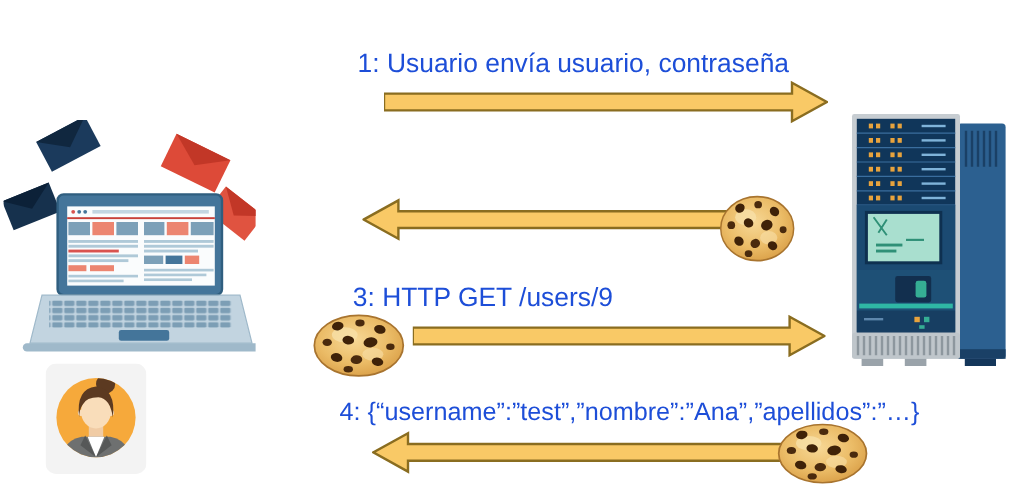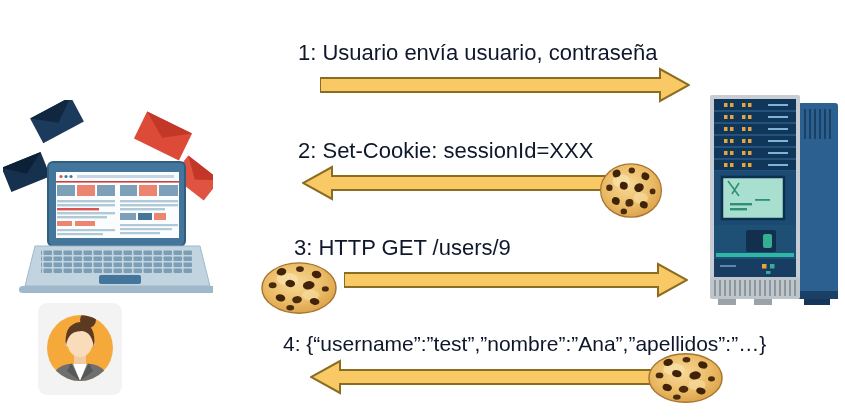--- a/index.html
+++ b/index.html
@@ -7,21 +7,21 @@
     position:relative;
     width:845px;height:419px;
     background:#ffffff;
     overflow:hidden;
     font-family:"Liberation Sans",sans-serif;
   }
   .abs{position:absolute;}
   .msg-label{
     position:absolute;
     font-size:22px;
-    color:#0f172a;           
+    color:#1d4ed8;           
     white-space:nowrap;
     line-height:1.1;
   }
   .msg-label.small{font-size:21px;}
   svg{display:block;}
 </style>
 </head>
 <body>
 
 <div id="canvas">
@@ -244,21 +244,20 @@
     <rect x="10" y="204" width="18" height="6" fill="#9AA3AA"></rect>
     <rect x="46" y="204" width="18" height="6" fill="#9AA3AA"></rect>
     <rect x="96" y="204" width="26" height="6" fill="#14365A"></rect>
   </svg>
 
   <div class="msg-label" style="left:298px;top:41px;">1: Usuario envía usuario, contraseña</div>
   <svg class="abs" style="left:320px;top:67px;" width="370" height="36" viewBox="0 0 370 36">
     <polygon points="0,11 340,11 340,2 369,18 340,34 340,25 0,25" stroke-width="2" stroke-linejoin="miter" fill="#F9C966" stroke="#8A6D20"></polygon>
   </svg>
 
-  <div class="msg-label" style="left:298px;top:139px;">2: Set-Cookie: sessionId=XXX</div>
   <svg class="abs" style="left:302px;top:165px;" width="346" height="36" viewBox="0 0 346 36">
     <polygon points="346,11 30,11 30,2 1,18 30,34 30,25 346,25" stroke-width="2" stroke-linejoin="miter" fill="#F9C966" stroke="#8A6D20"></polygon>
   </svg>
   <svg class="abs" style="left:599px;top:162px;" width="64" height="57" viewBox="0 0 80 60" preserveAspectRatio="none">
     <use href="#cookie-def"></use>
   </svg>
 
   <div class="msg-label" style="left:294px;top:236px;">3: HTTP GET /users/9</div>
   <svg class="abs" style="left:344px;top:262px;" width="344" height="36" viewBox="0 0 344 36">
     <polygon points="0,11 314,11 314,2 343,18 314,34 314,25 0,25" stroke-width="2" stroke-linejoin="miter" fill="#F9C966" stroke="#8A6D20"></polygon>

